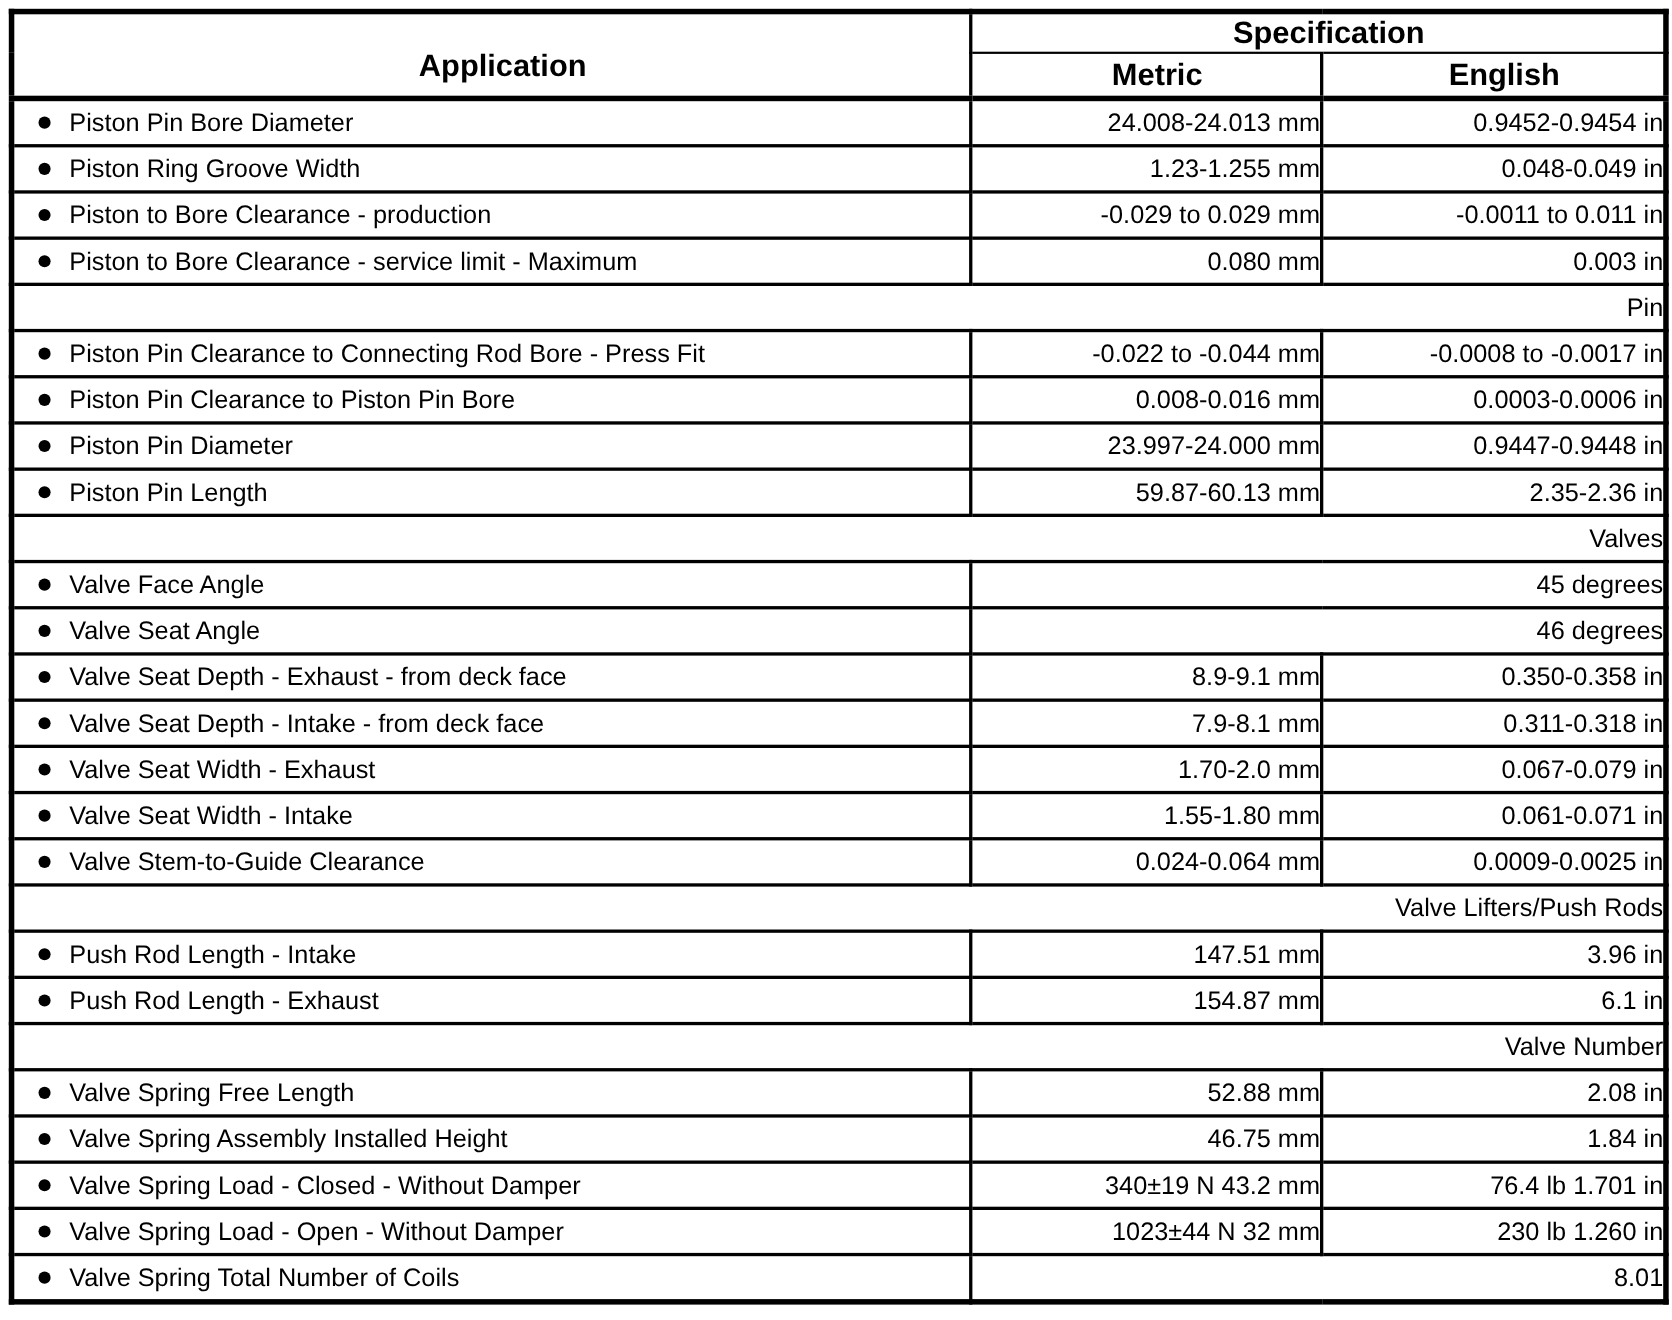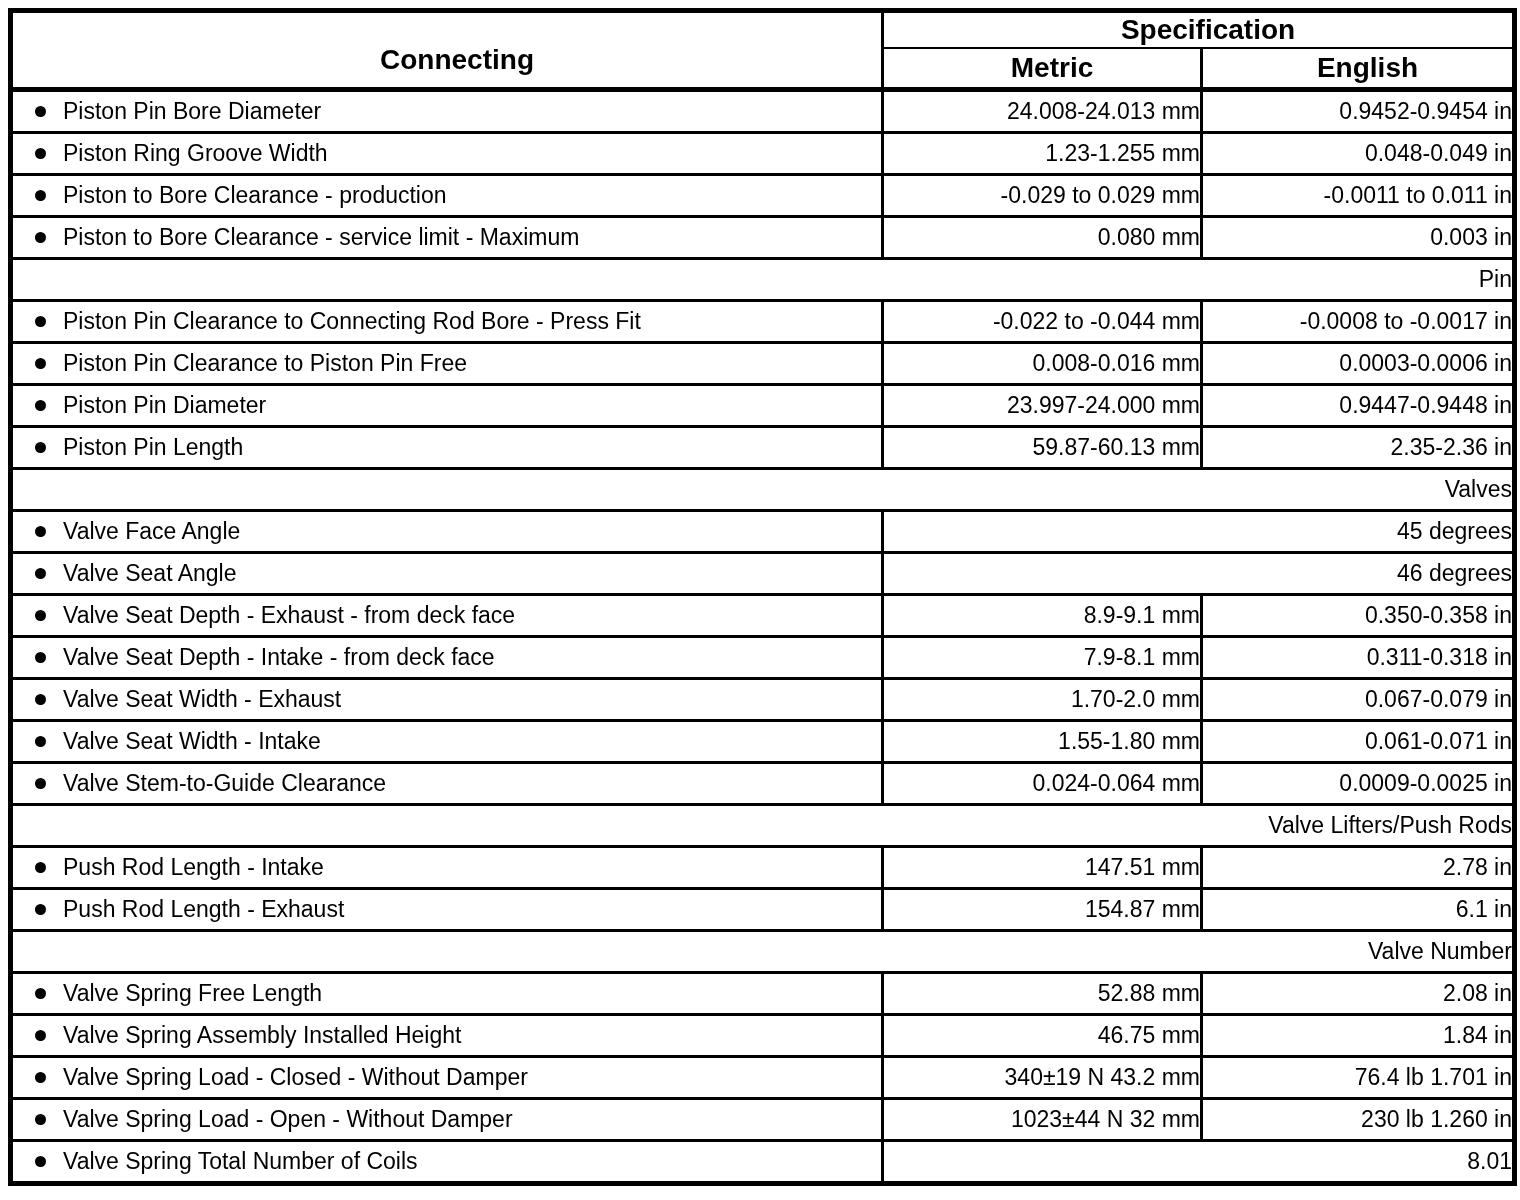--- a/index.html
+++ b/index.html
@@ -84,21 +84,21 @@
 <body>
 
 <table class="spec-table">
   <colgroup>
     <col class="c-app">
     <col class="c-metric">
     <col class="c-english">
   </colgroup>
   <tbody>
       <tr>
-    <th class="app-h" rowspan="2">Connecting</th>
+    <th class="app-h" rowspan="2">Application</th>
     <th class="spec-h" colspan="2">Specification</th>
   </tr>
   <tr>
     <th class="sub-h">Metric</th>
     <th class="sub-h">English</th>
   </tr>
 
   <tr>
     <td class="app-cell">
           <span class="app-flex">
@@ -149,21 +149,21 @@
             <span>Piston Pin Clearance to Connecting Rod Bore - Press Fit</span>
           </span>
         </td>
     <td class="val-cell">-0.022 to -0.044 mm</td>
     <td class="val-cell">-0.0008 to -0.0017 in</td>
   </tr>
   <tr>
     <td class="app-cell">
           <span class="app-flex">
             <span class="bullet"></span>
-            <span>Piston Pin Clearance to Piston Pin Free</span>
+            <span>Piston Pin Clearance to Piston Pin Bore</span>
           </span>
         </td>
     <td class="val-cell">0.008-0.016 mm</td>
     <td class="val-cell">0.0003-0.0006 in</td>
   </tr>
   <tr>
     <td class="app-cell">
           <span class="app-flex">
             <span class="bullet"></span>
             <span>Piston Pin Diameter</span>
@@ -257,21 +257,21 @@
     <td class="section-cell" colspan="3">Valve Lifters/Push Rods</td>
   </tr>
   <tr>
     <td class="app-cell">
           <span class="app-flex">
             <span class="bullet"></span>
             <span>Push Rod Length - Intake</span>
           </span>
         </td>
     <td class="val-cell">147.51 mm</td>
-    <td class="val-cell">2.78 in</td>
+    <td class="val-cell">3.96 in</td>
   </tr>
   <tr>
     <td class="app-cell">
           <span class="app-flex">
             <span class="bullet"></span>
             <span>Push Rod Length - Exhaust</span>
           </span>
         </td>
     <td class="val-cell">154.87 mm</td>
     <td class="val-cell">6.1 in</td>

